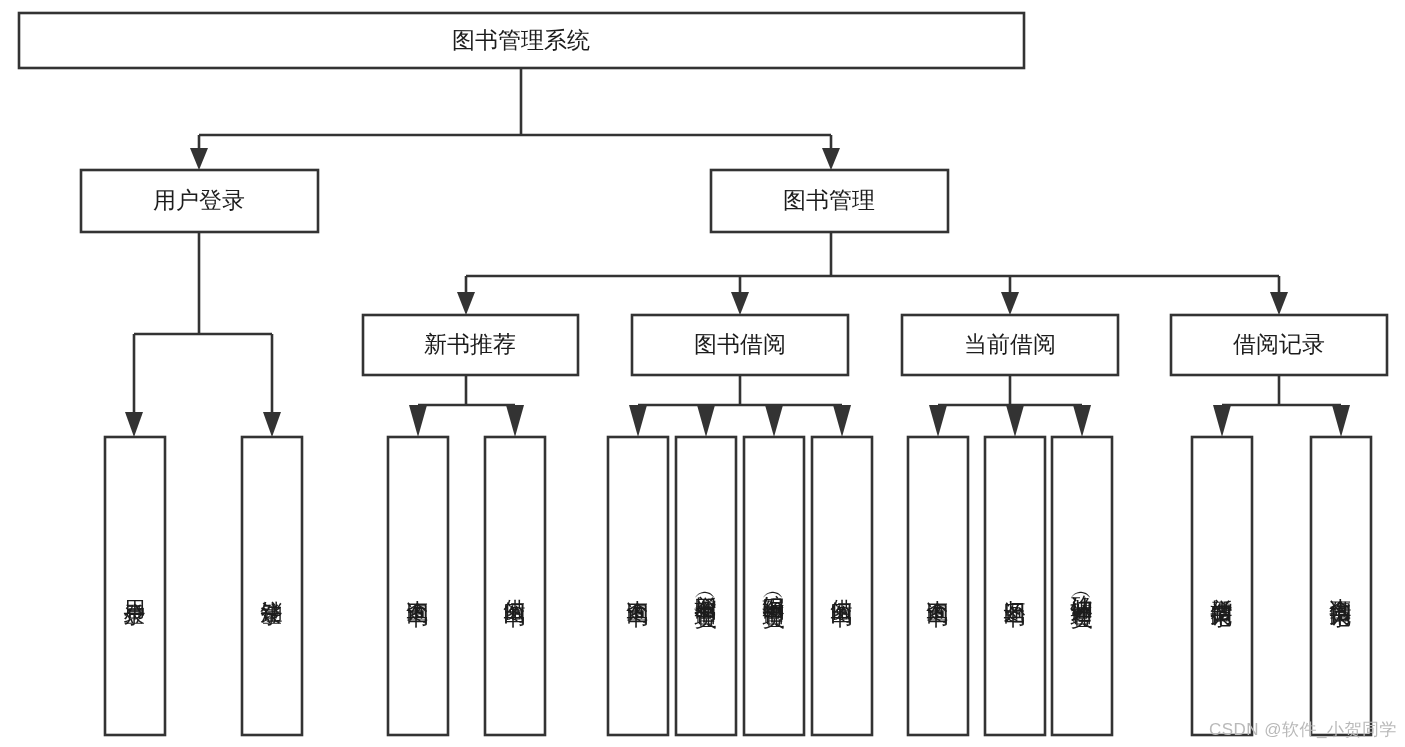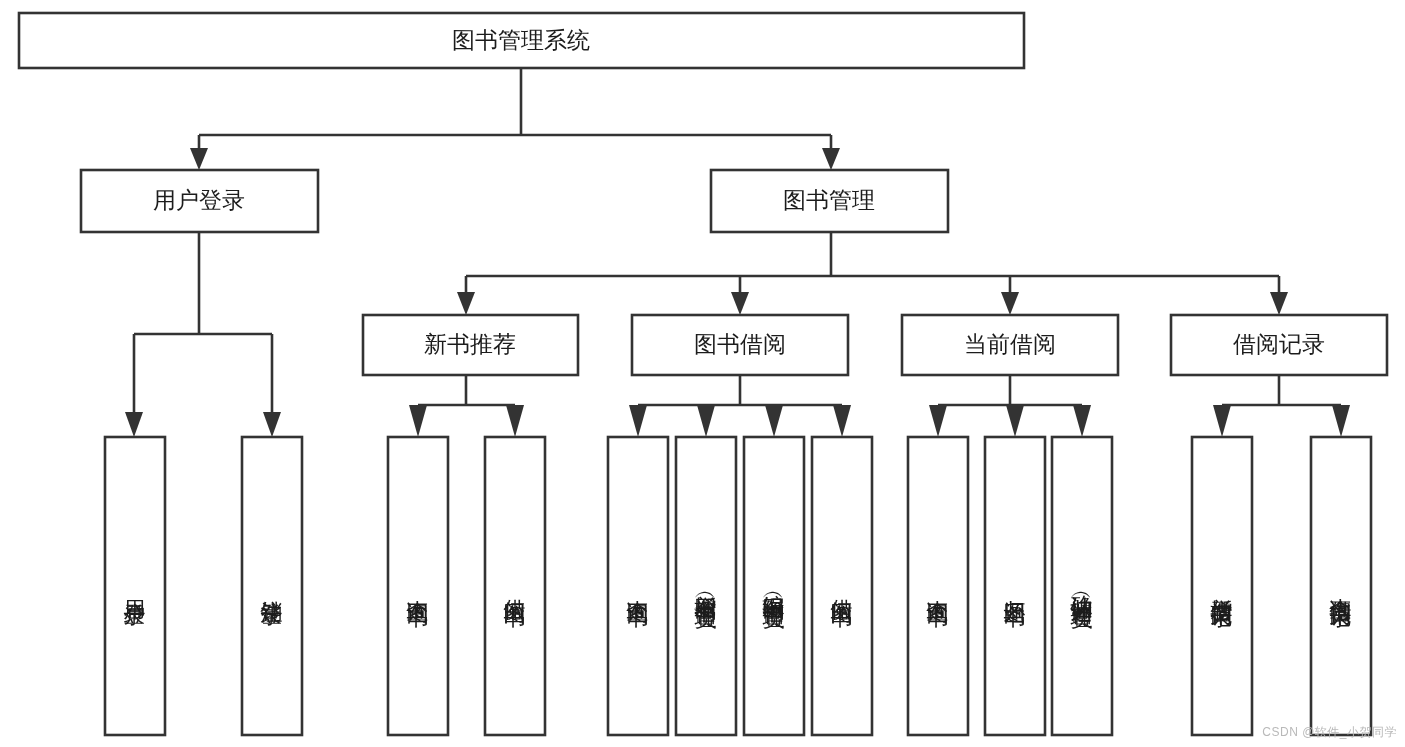--- a/index.html
+++ b/index.html
@@ -60,21 +60,21 @@
     letter-spacing: 2px;
     color: #1c1c1c;
     white-space: nowrap;
     text-align: center;
   }
   .watermark {
     position: absolute;
     right: 8px;
     bottom: 6px;
     font-family: "Liberation Sans", "DejaVu Sans", sans-serif;
-    font-size: 12px;
+    font-size: 17px;
     color: #b9b9b9;
     letter-spacing: 0.5px;
     white-space: nowrap;
   }
 </style>
 </head>
 <body>
 
 <svg id="diagram" viewBox="0 0 1405 747">
 

